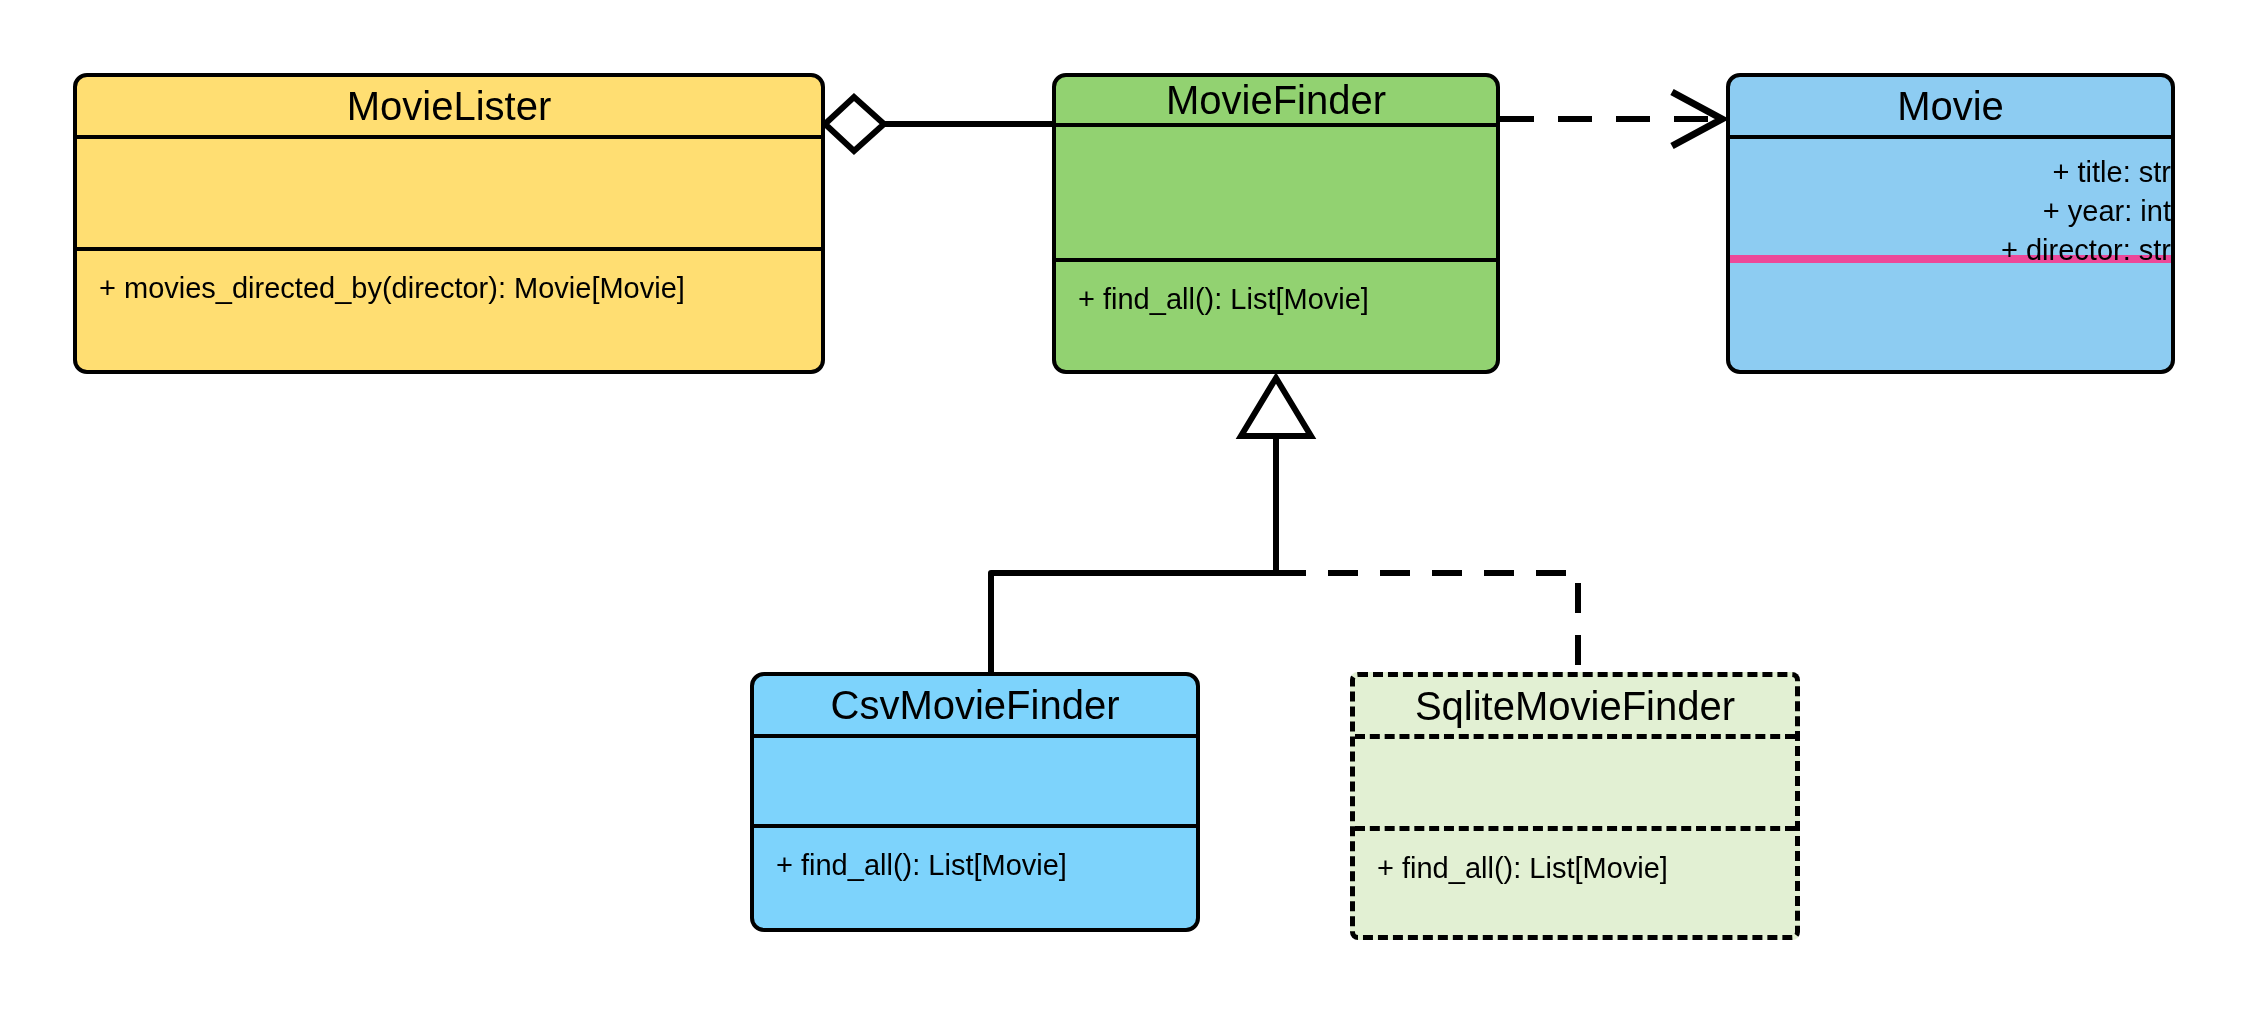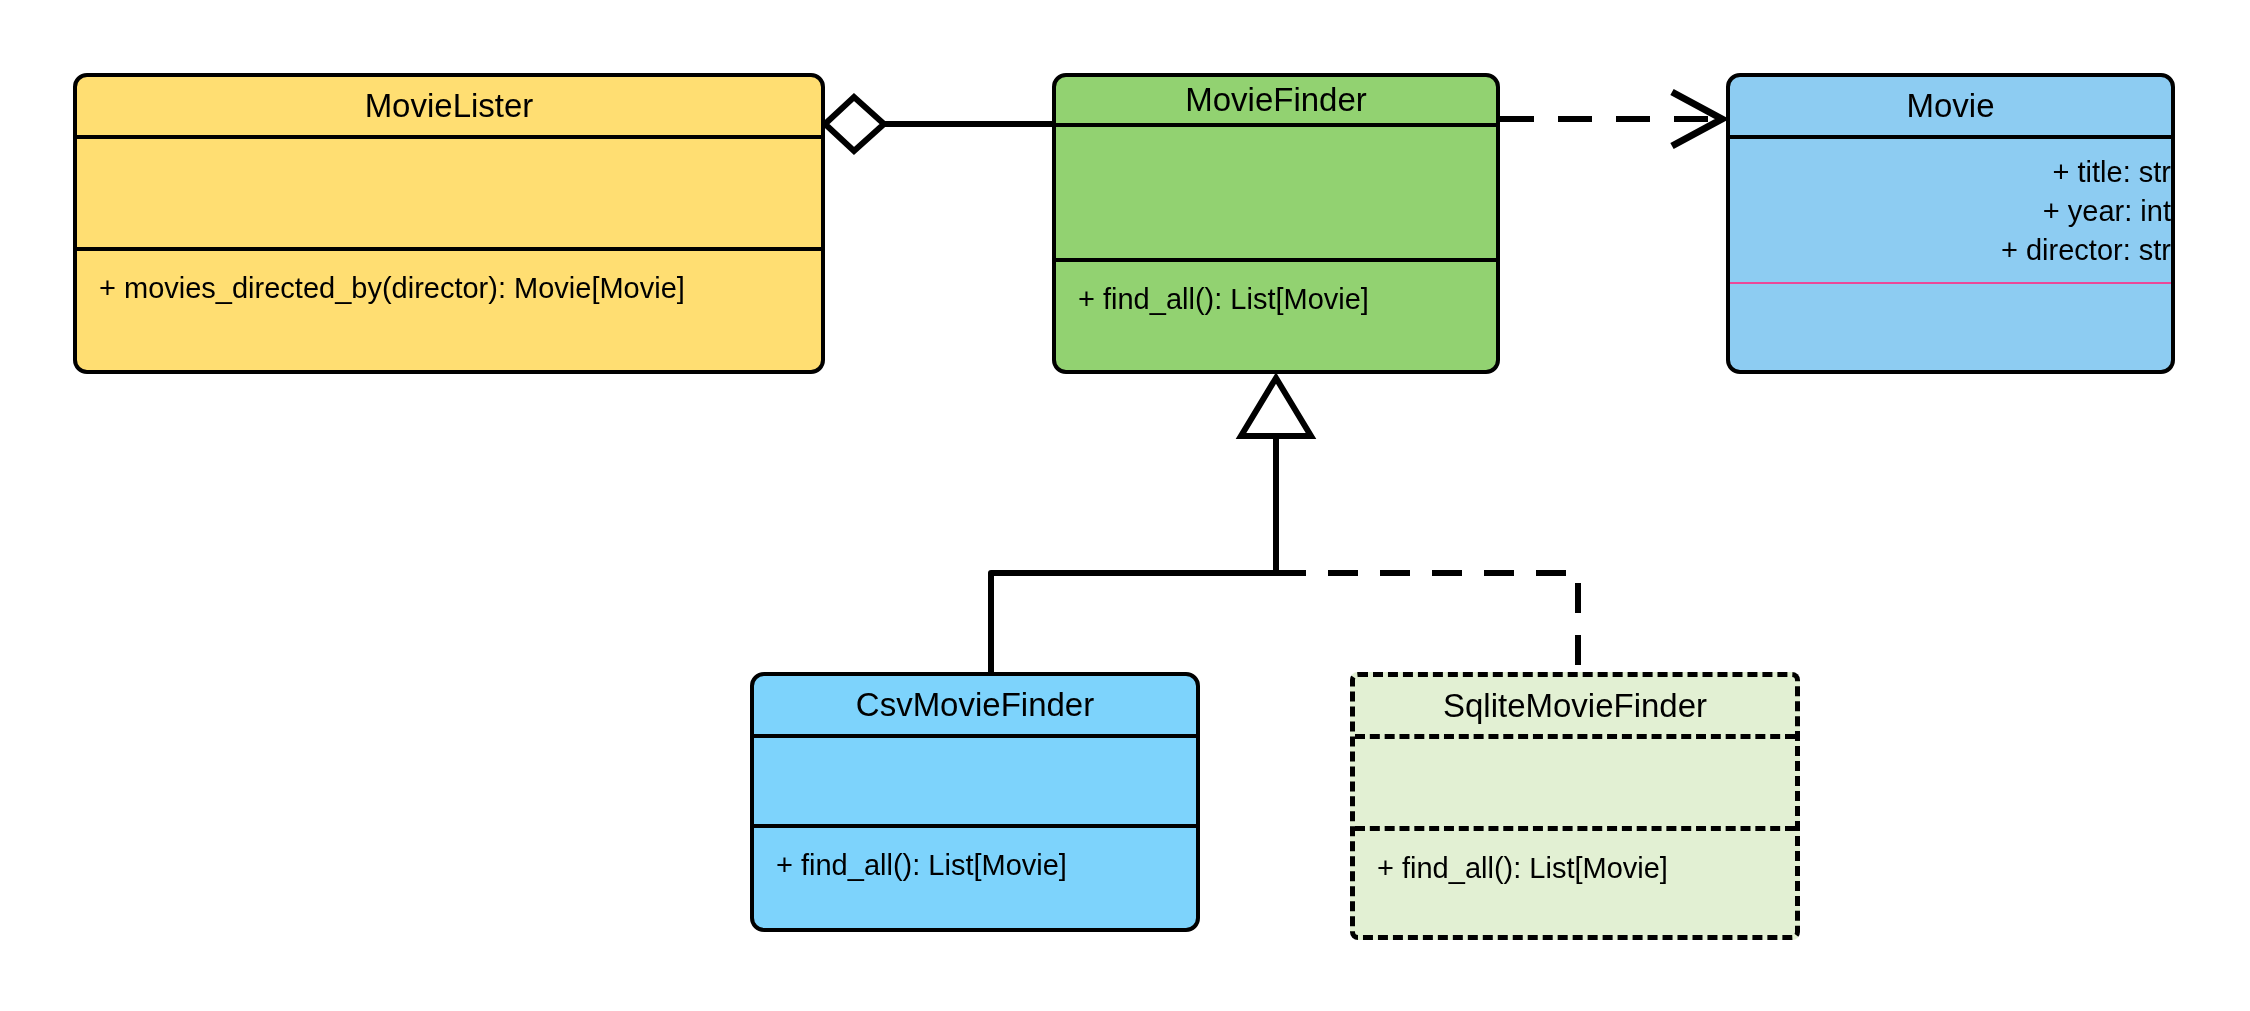--- a/index.html
+++ b/index.html
@@ -59,21 +59,21 @@
   }
   .cmp.ops-cmp {
     justify-content: flex-start;
     padding-top: 18px;
   }
   .dashed .cmp.title-cmp,
   .dashed .cmp.attrs-cmp {
     border-bottom: 5px dashed #000000;
   }
   .class-name {
-    font-size: 33px;
+    font-size: 40px;
     color: #000000;
     line-height: 1.15;
     white-space: nowrap;
   }
   .member {
     font-size: 29px;
     color: #000000;
     line-height: 1.34;
     padding-left: 22px;
     white-space: nowrap;
@@ -88,21 +88,21 @@
 
   #cls-movielister .title-cmp { height: 62px; }
   #cls-movielister .attrs-cmp { height: 112px; }
   #cls-movielister .ops-cmp   { flex: 1; }
 
   #cls-moviefinder .title-cmp { height: 50px; }
   #cls-moviefinder .attrs-cmp { height: 135px; }
   #cls-moviefinder .ops-cmp   { flex: 1; }
 
   #cls-movie .title-cmp { height: 62px; }
-  #cls-movie .attrs-cmp { height: 145px; border-bottom: 2px solid #ec4899; }
+  #cls-movie .attrs-cmp { height: 124px; border-bottom: 8px solid #ec4899; }
   #cls-movie .ops-cmp   { flex: 1; }
 
   #cls-csvmoviefinder .title-cmp { height: 62px; }
   #cls-csvmoviefinder .attrs-cmp { height: 90px; }
   #cls-csvmoviefinder .ops-cmp   { flex: 1; }
 
   #cls-sqlitemoviefinder .title-cmp { height: 62px; }
   #cls-sqlitemoviefinder .attrs-cmp { height: 92px; }
   #cls-sqlitemoviefinder .ops-cmp   { flex: 1; }
 </style>

